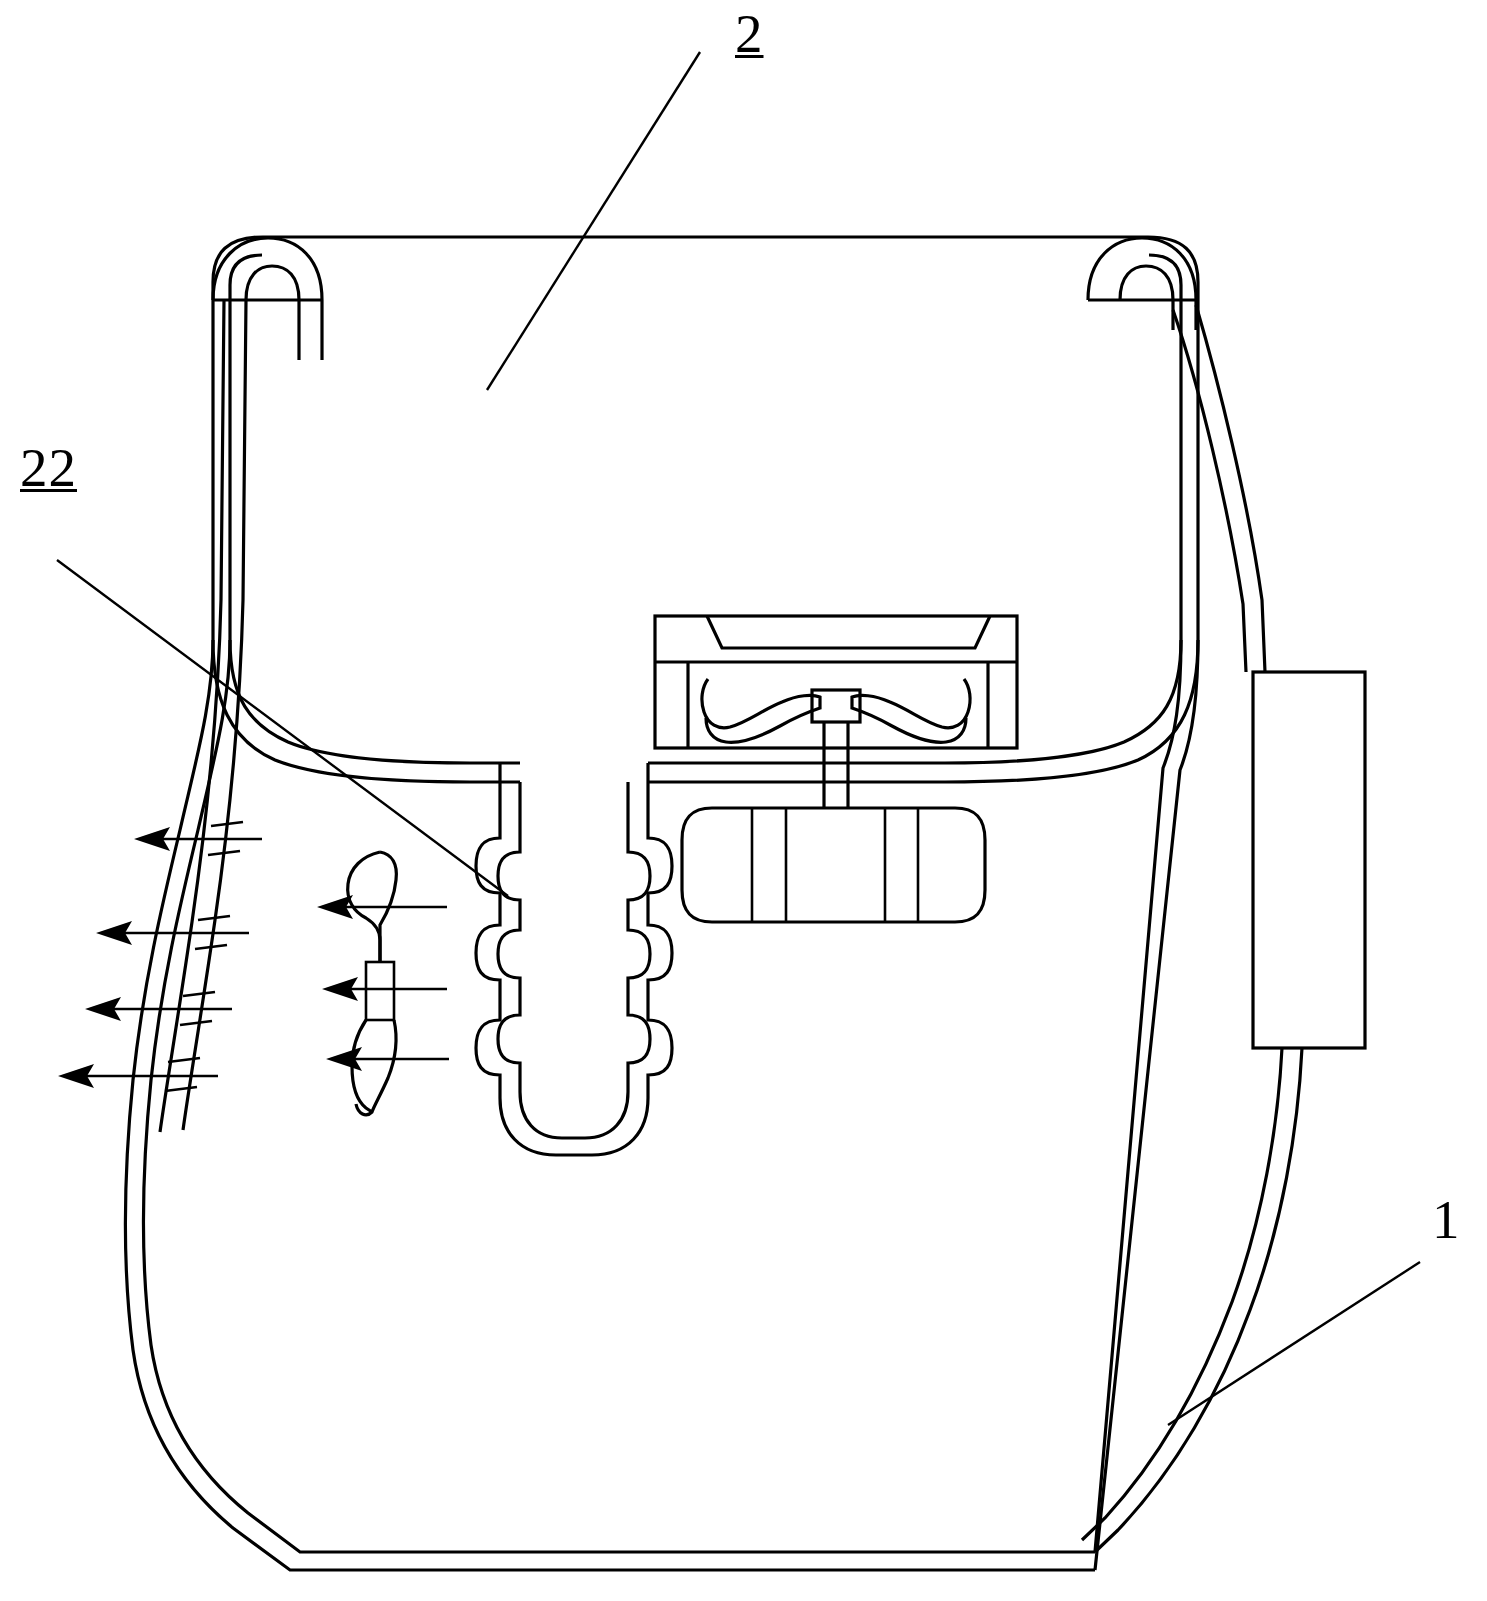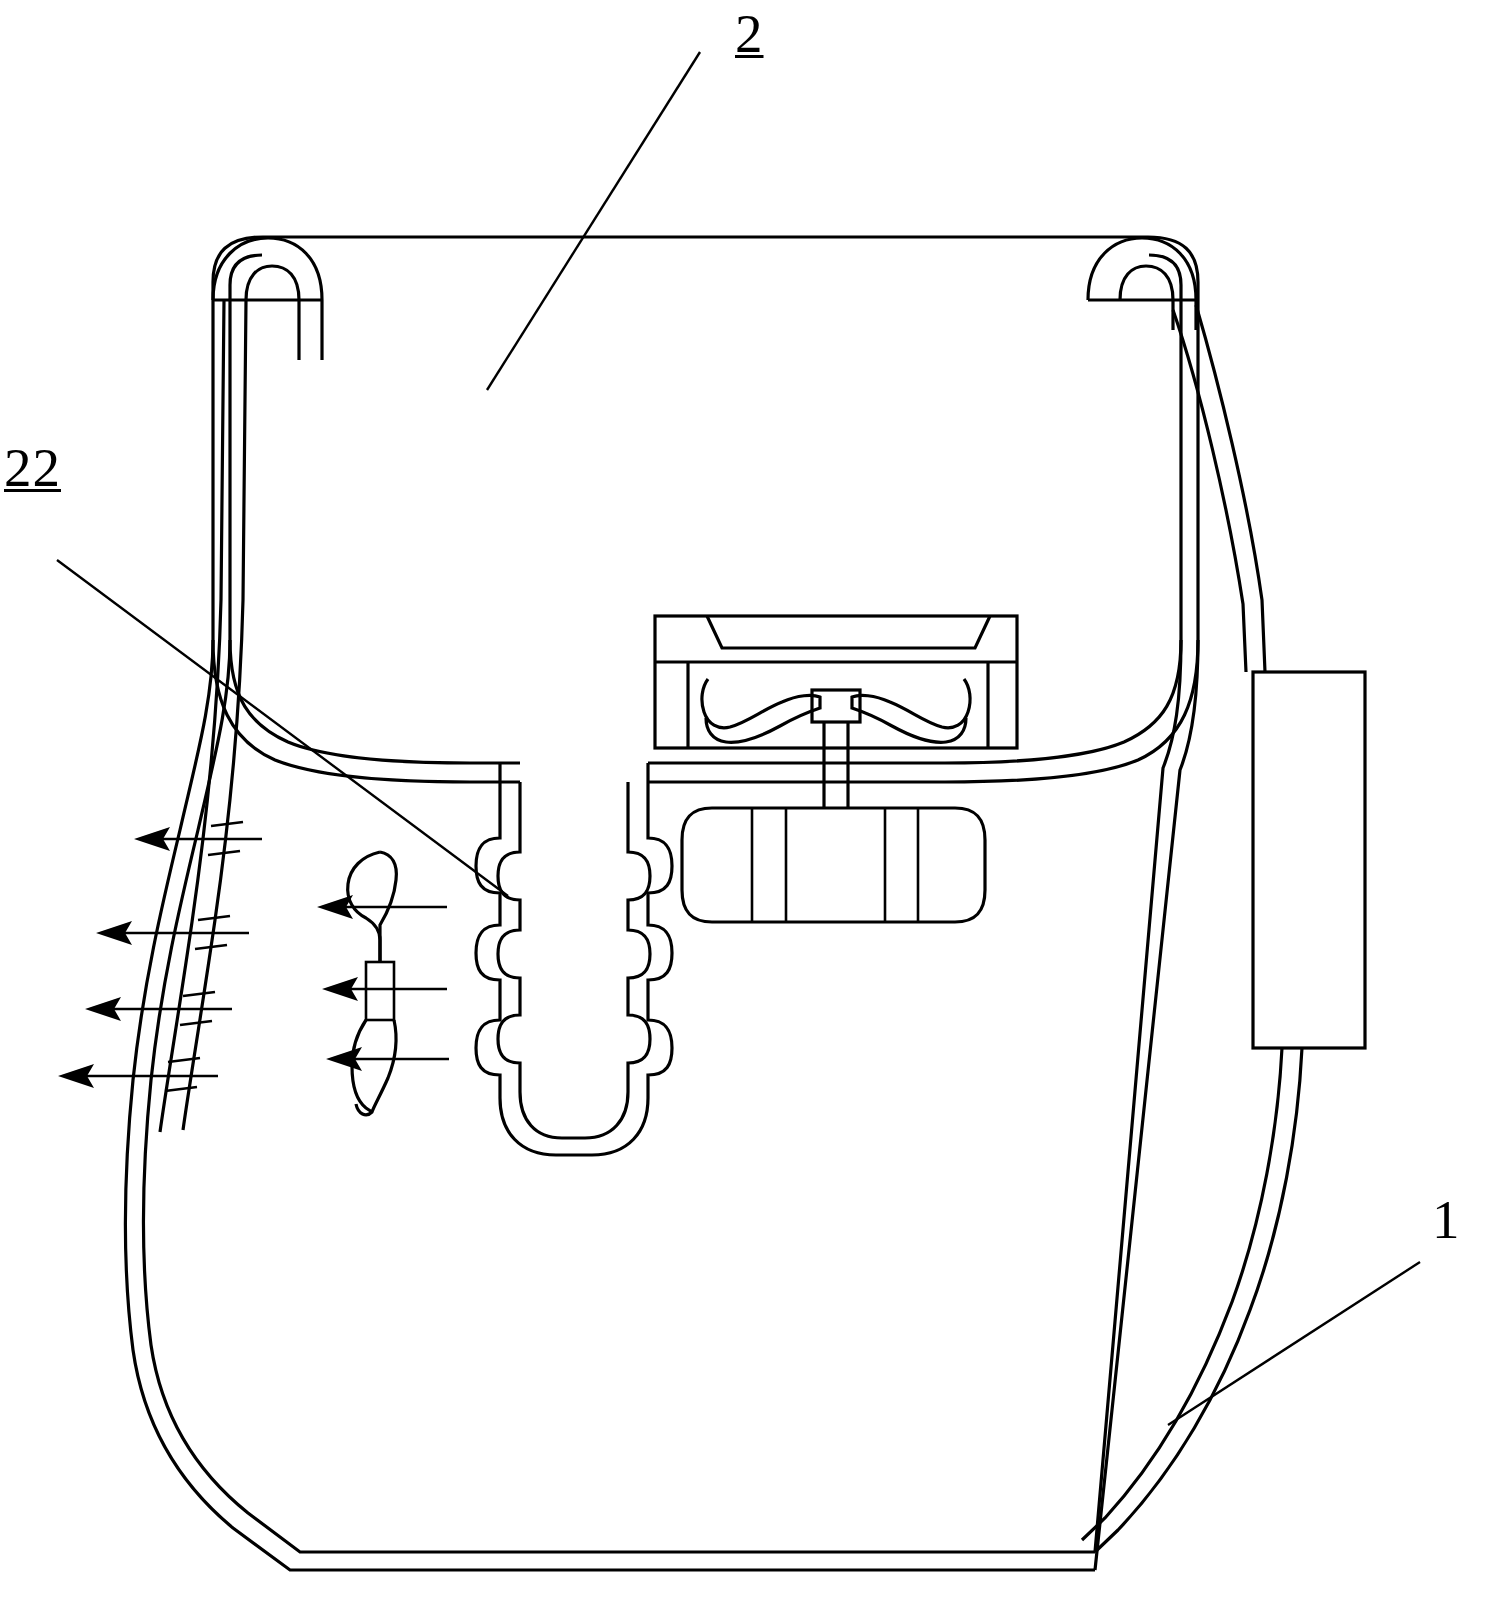--- a/index.html
+++ b/index.html
@@ -428,17 +428,17 @@
     <g>
       <path class="ln-lead" d="M 487 390 L 700 52"></path>
       <path class="ln-lead" d="M 57 560 L 508 896"></path>
       <path class="ln-lead" d="M 1168 1425 L 1420 1262"></path>
     </g>
 
   </svg>
 
   <div class="ref-label underlined" style="left:735px; top:6px;">2</div>
 
-  <div class="ref-label underlined" style="left:4px; top:440px;">22</div>
+  <div class="ref-label underlined" style="left:20px; top:440px;">22</div>
 
   <div class="ref-label" style="left:1432px; top:1192px;">1</div>
 
 </div>
 
 </body></html>

